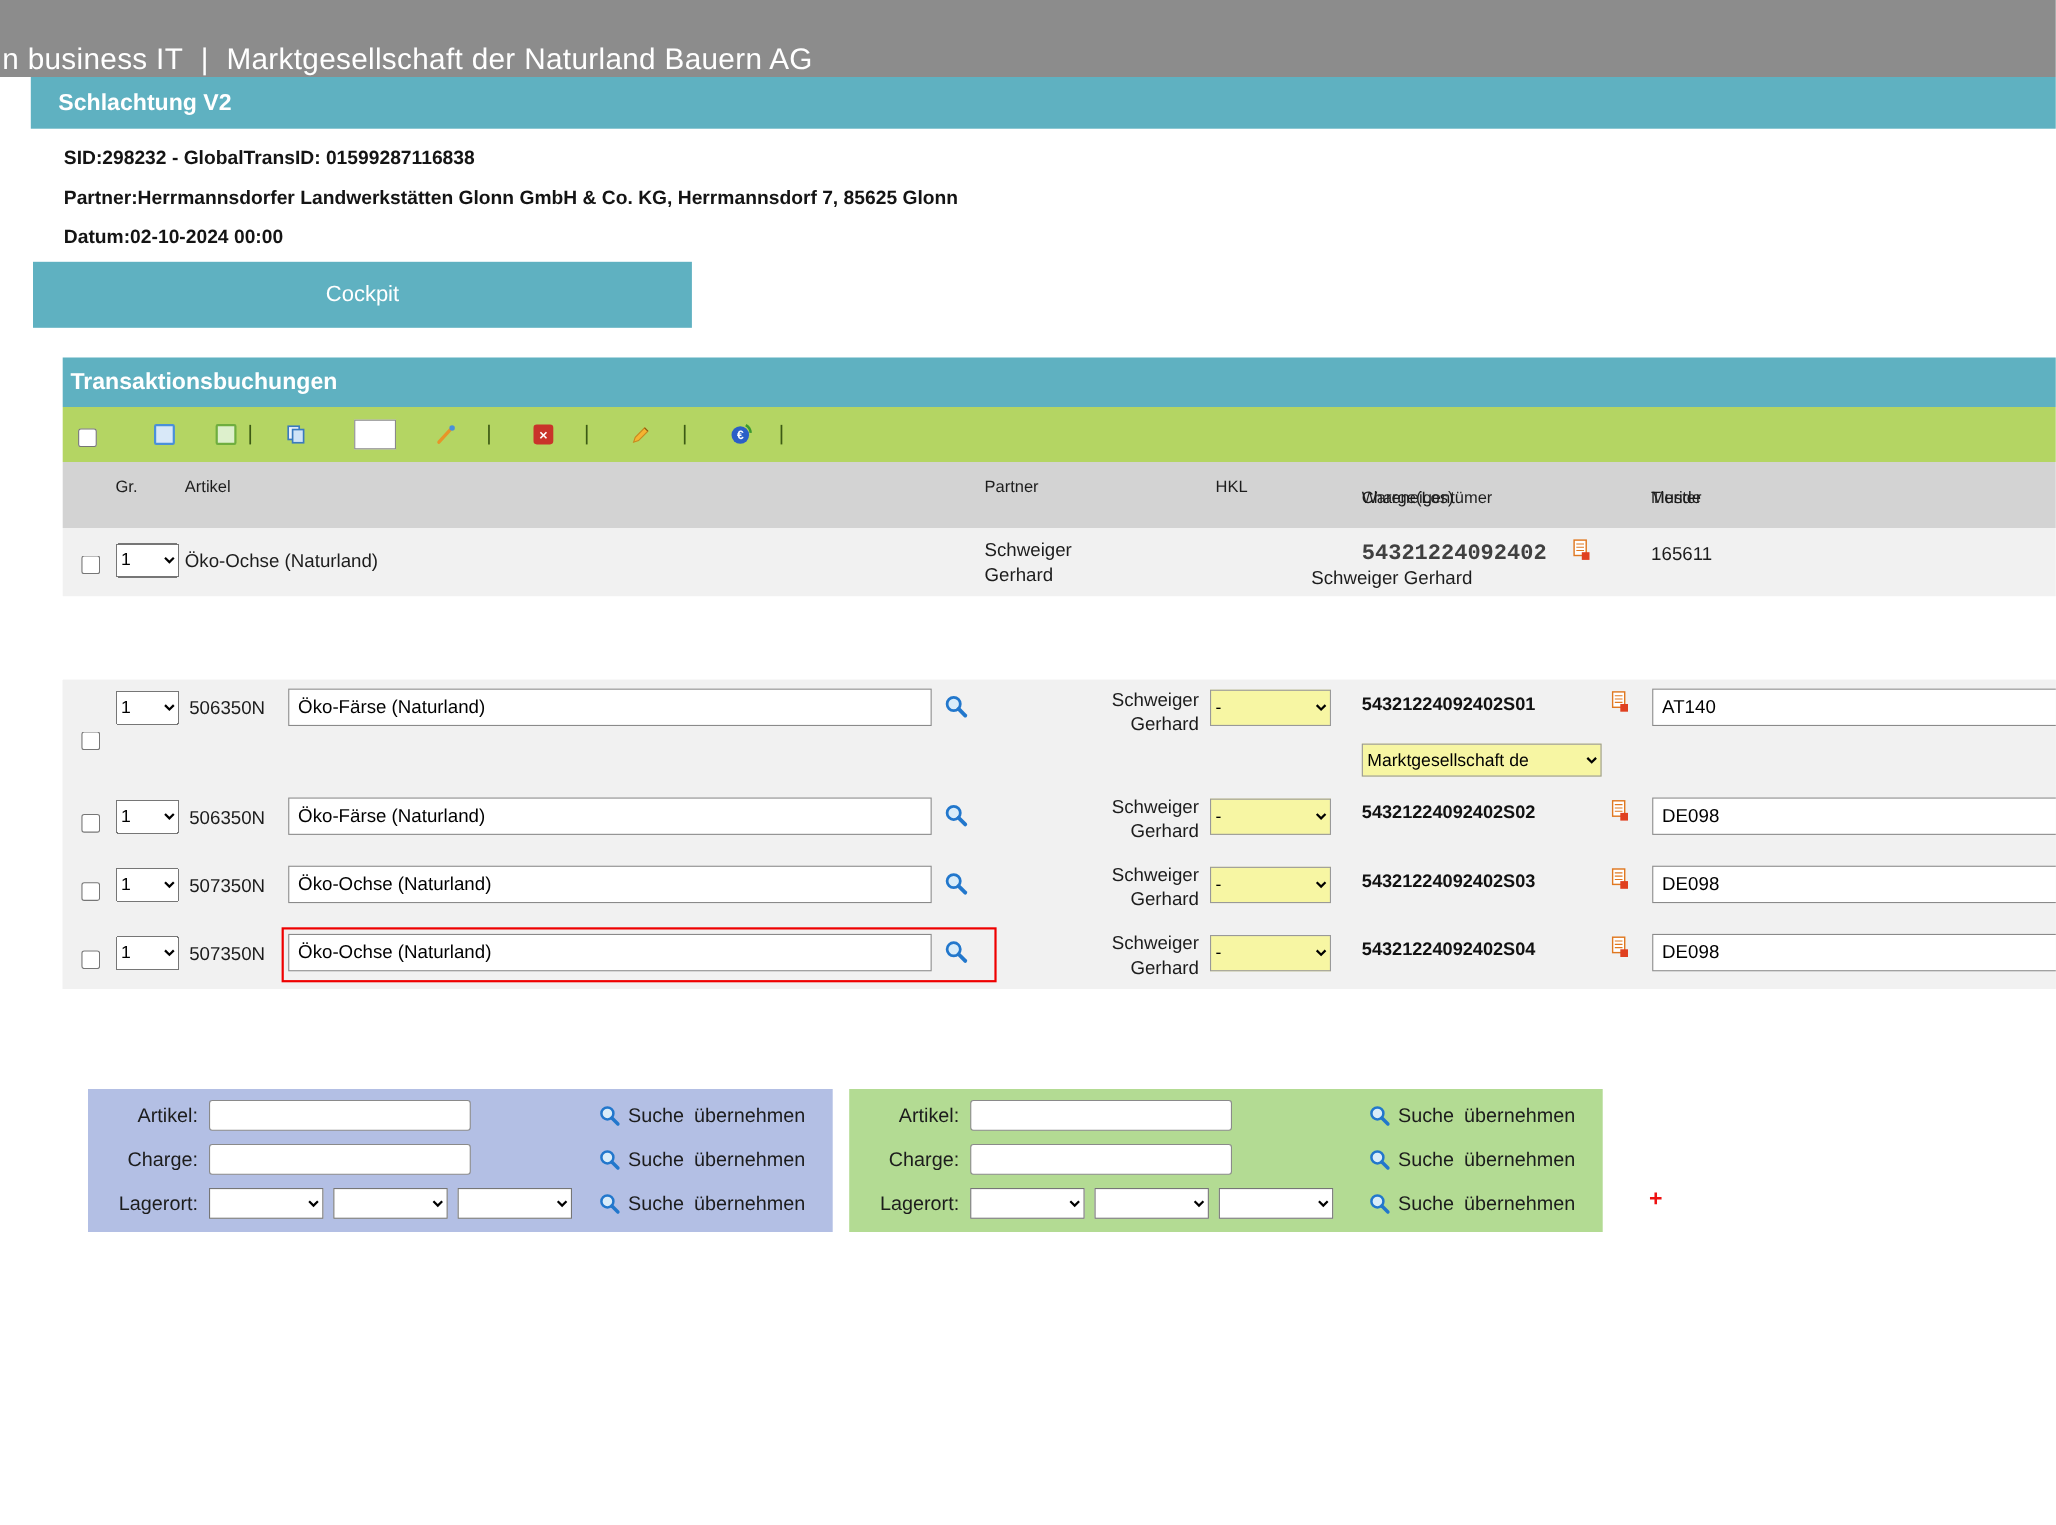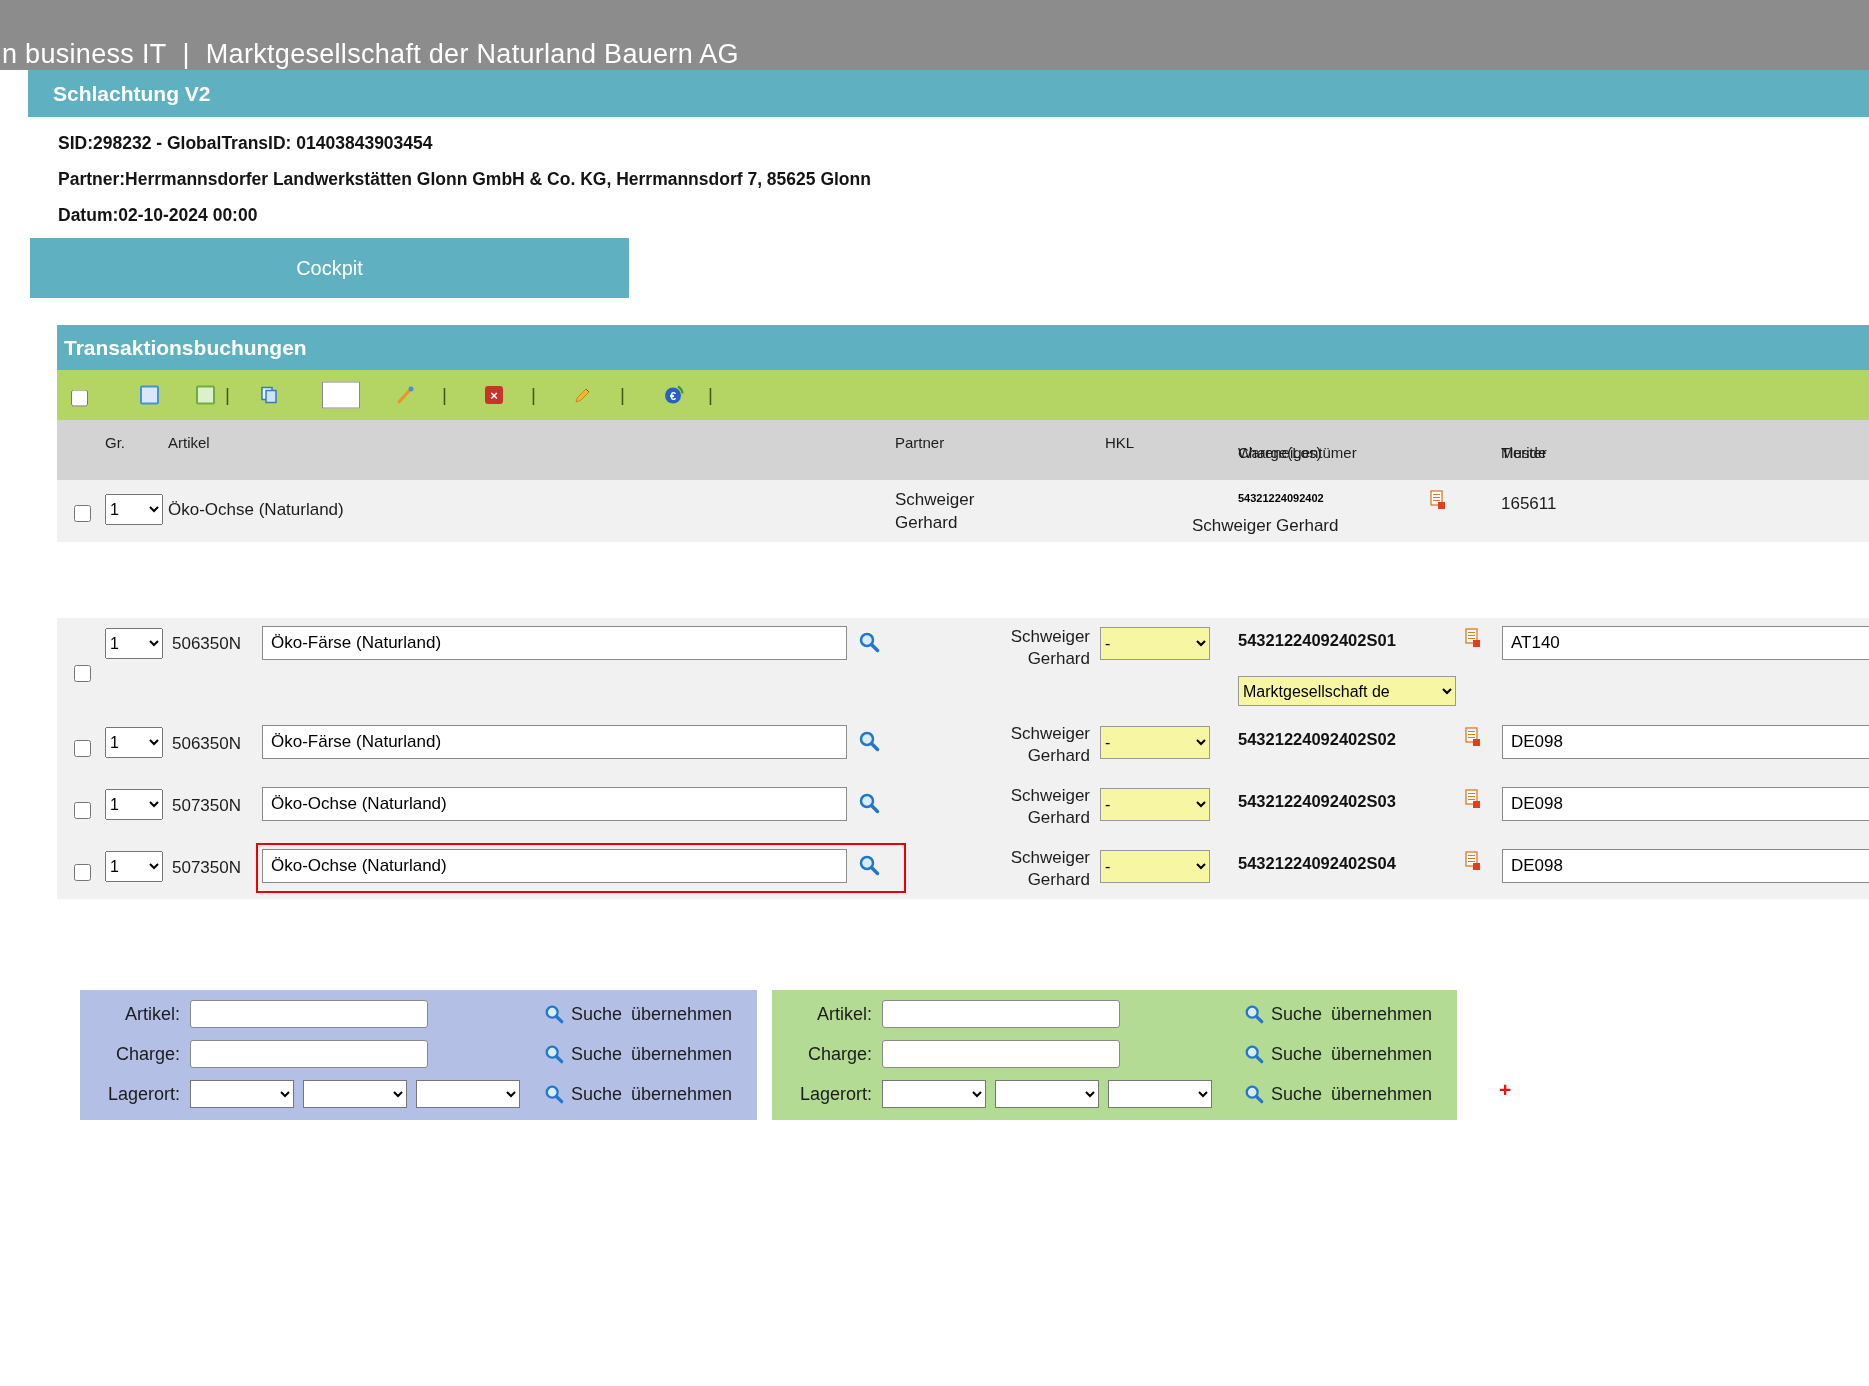--- a/index.html
+++ b/index.html
@@ -48,21 +48,21 @@
   
   .thead { position:relative; height:60px; background:#d3d3d3; font-size:15px; color:#1d1d1d; }
   .thead span { position:absolute; top:10px; line-height:26px; white-space:pre; }
 
   
   .srow { position:relative; height:62px; background:#f1f1f1; font-size:17px; color:#1c1c1c; }
   .s-cb { position:absolute; left:13px; top:22px; width:17px; height:17px; }
   .s-gr { position:absolute; left:48px; top:14px; width:58px; height:31px; font-size:16px; }
   .s-art { position:absolute; left:111px; top:20px; }
   .s-partner { position:absolute; left:838px; top:8px; line-height:23px; }
-  .s-charge { position:absolute; left:1181px; top:12px; font-weight:bold; font-size:11px; color:#000000; }
+  .s-charge { position:absolute; left:1181px; top:12px; font-weight:bold; font-size:20px; color:#404040;font-family:Liberation Mono, monospace; }
   .s-chicon { position:absolute; left:1373px; top:10px; }
   .s-owner { position:absolute; left:1135px; top:36px; }
   .s-tier { position:absolute; left:1444px; top:14px; }
 
   .rowgap { height:76px; background:#fff; }
 
   
   .rows { background:#f1f1f1; }
   .row { position:relative; background:#f1f1f1; }
   .row-a { height:95px; }
@@ -121,21 +121,21 @@
     <span>n business IT</span>
     <span class="sep">|</span>
     <span>Marktgesellschaft der Naturland Bauern AG</span>
   </header>
 
   <div class="main">
 
     <div class="titlebar">Schlachtung V2</div>
 
     <div class="info">
-      <div>SID:298232 - GlobalTransID: 01403843903454</div>
+      <div>SID:298232 - GlobalTransID: 01599287116838</div>
       <div>Partner:Herrmannsdorfer Landwerkstätten Glonn GmbH &amp; Co. KG, Herrmannsdorf 7, 85625 Glonn</div>
       <div>Datum:02-10-2024 00:00</div>
     </div>
 
     <div class="tabs">
       <div class="tab tab2">Cockpit</div>
     </div>
 
     <div class="gap27"></div>
 

